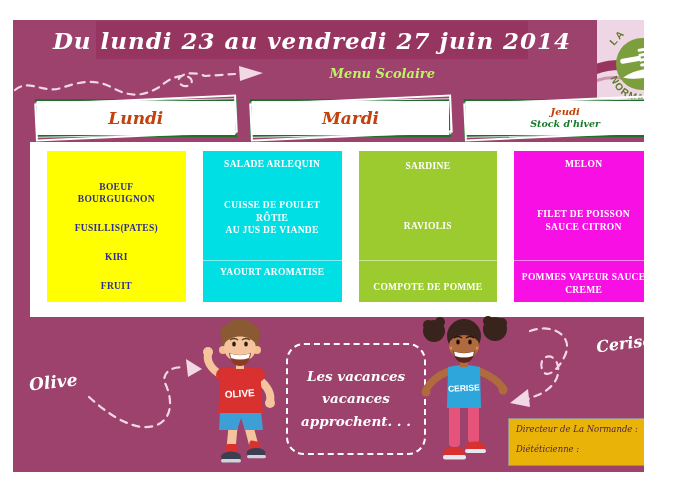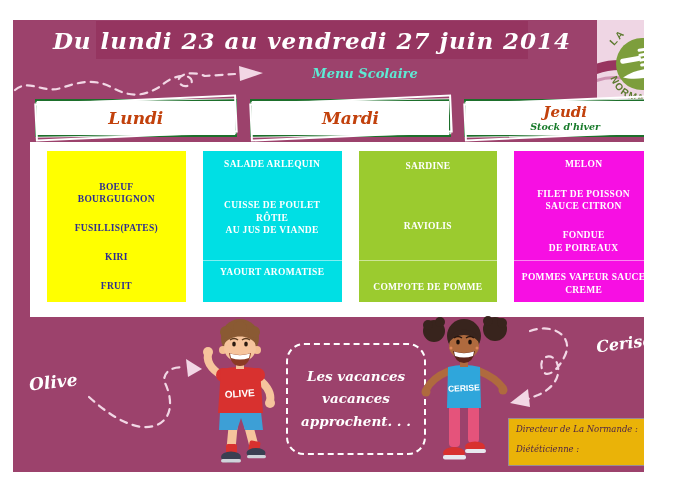--- a/index.html
+++ b/index.html
@@ -4,40 +4,40 @@
 <style>
   html,body{margin:0;padding:0;}
   .page{position:relative;width:644px;height:495px;background:#ffffff;overflow:hidden;
         font-family:"Liberation Serif",serif;}
   .canvas{position:absolute;left:13px;top:20px;width:674px;height:452px;background:#9C426C;overflow:hidden;}
 
   
   .title-band{position:absolute;left:83px;top:1px;width:432px;height:38px;background:#953560;
               display:flex;align-items:center;justify-content:center;}
   .title{font:italic bold 23px "DejaVu Serif",serif;color:#ffffff;letter-spacing:1px;white-space:nowrap;}
-  .subtitle{position:absolute;left:282px;top:46px;width:140px;text-align:center;
-            font:italic bold 13px "DejaVu Serif",serif;color:#5eead4;}
+  .subtitle{position:absolute;left:282px;top:46px;width:140px;text-align:right;
+            font:italic bold 13px "DejaVu Serif",serif;color:#bef264;}
   .squiggle{position:absolute;left:0;top:44px;width:290px;height:36px;}
 
   
   .logo-box{position:absolute;right:0;top:0;width:90px;height:93px;background:#EFD6E4;overflow:hidden;}
   .logo-arc{position:absolute;border-radius:50%;}
   .arc-top{width:170px;height:170px;border:3px solid #A34C74;left:-100px;top:-70px;}
   .arc-bot-outer{width:130px;height:130px;border:10px solid #98355F;left:-52px;top:40px;}
   .arc-bot-inner{width:96px;height:96px;border:3px solid #CE93B2;left:-34px;top:56px;}
   .logo-svg{position:absolute;left:0;top:0;}
 
   
   .day-headers{position:absolute;left:22px;top:79px;width:631px;height:40px;display:flex;gap:13px;}
   .day-header{position:relative;flex:1;height:34px;background:#ffffff;border:2px solid #1d6f2b;
               display:flex;flex-direction:column;align-items:center;justify-content:center;}
   .day-frame{position:absolute;inset:-2px;border:2px solid #ffffff;transform:rotate(-2.6deg);pointer-events:none;}
   .day-frame::after{content:"";position:absolute;inset:-1px;border:1px solid rgba(255,255,255,.85);transform:rotate(1.6deg);}
   .day-label{font:italic bold 17px "DejaVu Serif",serif;color:#c2410c;line-height:1;}
-  .day-header.has-sub .day-label{font-size:15px;margin-bottom:2px;}
+  .day-header.has-sub .day-label{font-size:10px;margin-bottom:2px;}
   .day-sublabel{font:italic bold 9.5px "DejaVu Serif",serif;color:#177A2A;line-height:1;}
 
   
   .white-band{position:absolute;left:17px;top:122px;width:640px;height:175px;background:#ffffff;}
   .menu-columns{position:absolute;left:34px;top:131px;width:606px;height:151px;display:flex;gap:17px;}
   .menu-column{flex:1;height:151px;box-sizing:border-box;display:flex;flex-direction:column;
                justify-content:space-between;text-align:center;
                font:bold 9.5px "Liberation Serif",serif;letter-spacing:.3px;line-height:1.3;}
   .menu-column.col-0{padding:30px 4px 10px;}
   .menu-column.col-1{padding:7px 4px 24px;}
@@ -143,22 +143,20 @@
         </div>
         <div class="menu-column col-2" style="background-color: rgb(155, 203, 47); color: rgb(255, 255, 255);">
           <div class="menu-item">SARDINE</div>
           <div class="menu-item">RAVIOLIS</div>
           <div class="menu-item">COMPOTE DE POMME</div>
         </div>
         <div class="menu-column col-3" style="background-color: rgb(247, 15, 227); color: rgb(255, 255, 255);">
           <div class="menu-item">MELON</div>
           <div class="menu-item">FILET DE POISSON
 SAUCE CITRON</div>
-          <div class="menu-item">FONDUE
-DE POIREAUX</div>
           <div class="menu-item">POMMES VAPEUR SAUCE
 CREME</div>
         </div>
       </div>
 
     <div class="kid-label label-olive">Olive</div>
 
     <svg class="arrow-svg olive-arrow" width="120" height="95" viewBox="0 0 120 95">
       <path d="M 4 52 C 26 72 52 88 72 80 C 90 72 86 50 80 38 C 76 28 88 20 100 23" fill="none" stroke="#F2D7E5" stroke-width="2.2" stroke-dasharray="7 6" stroke-linecap="round"></path>
       <polygon points="101,14 117,24 103,32" fill="#F2D7E5"></polygon>

